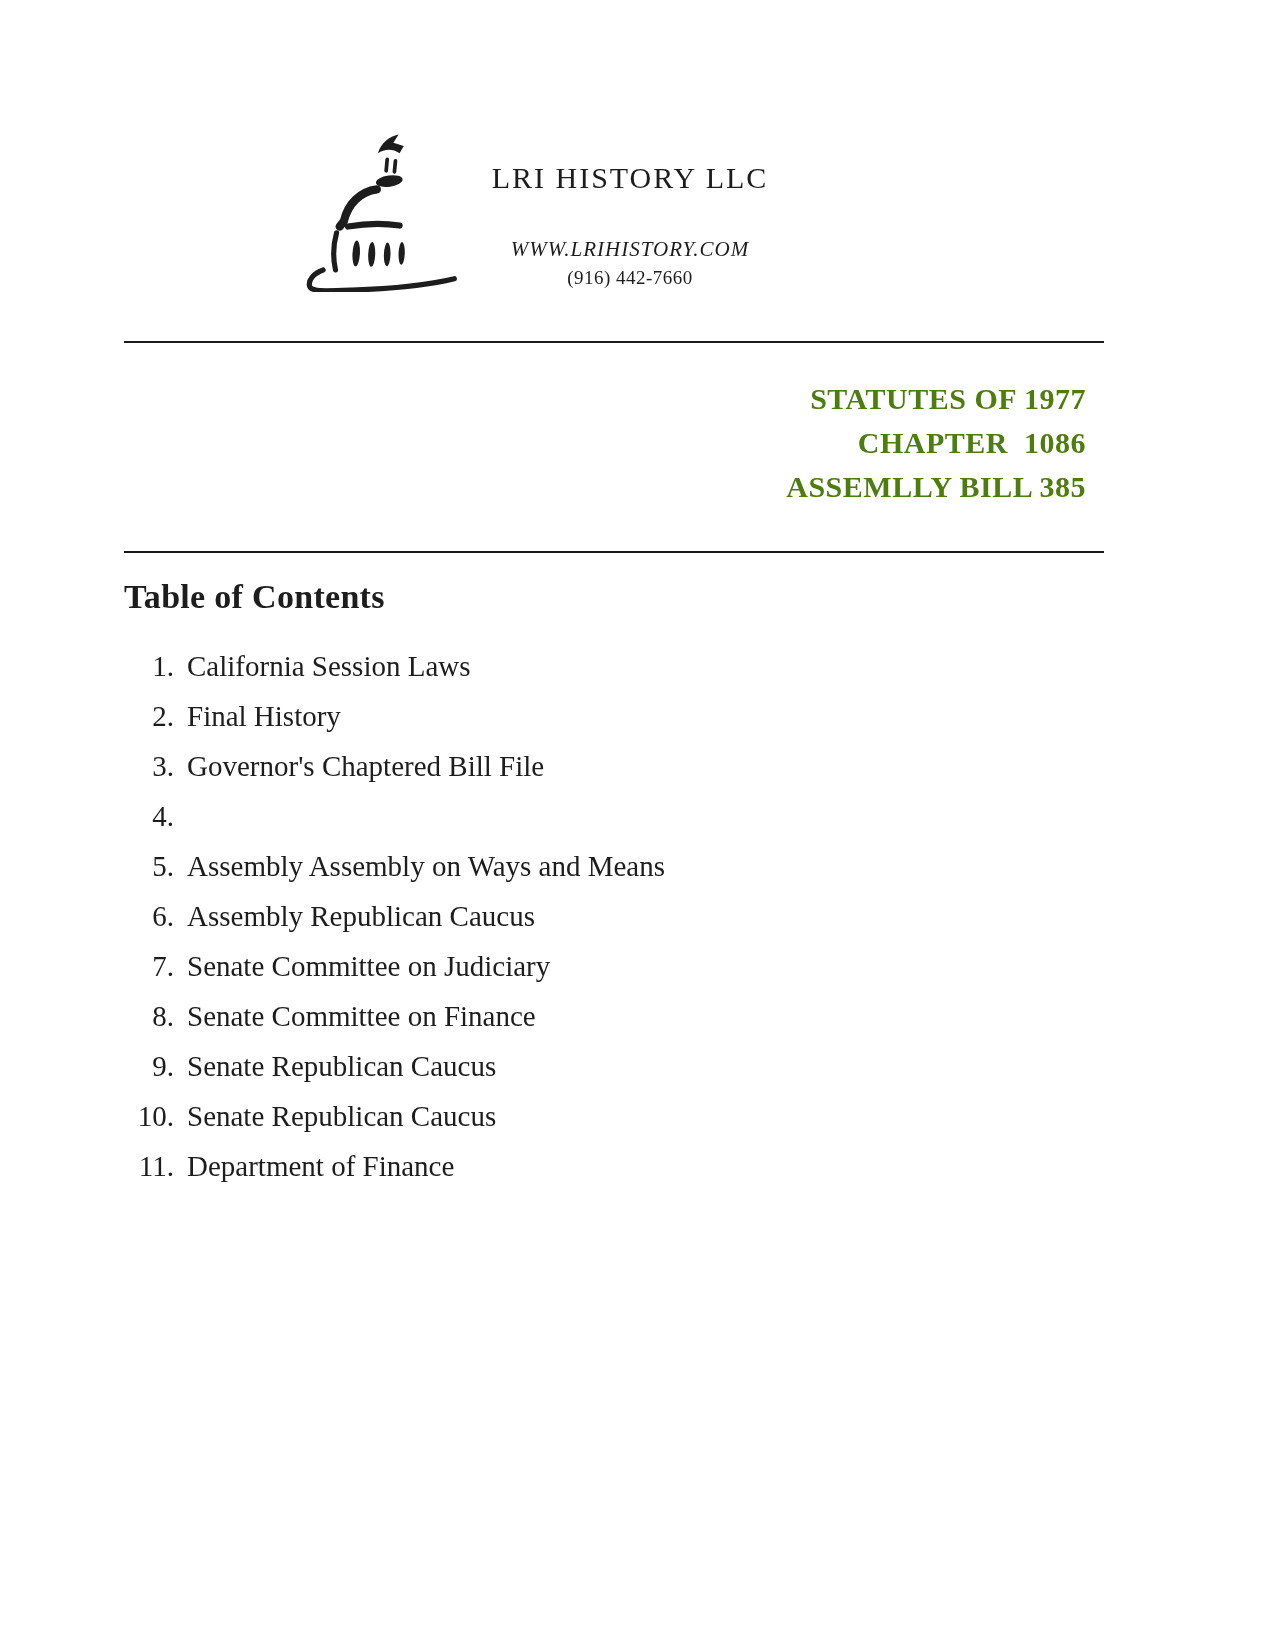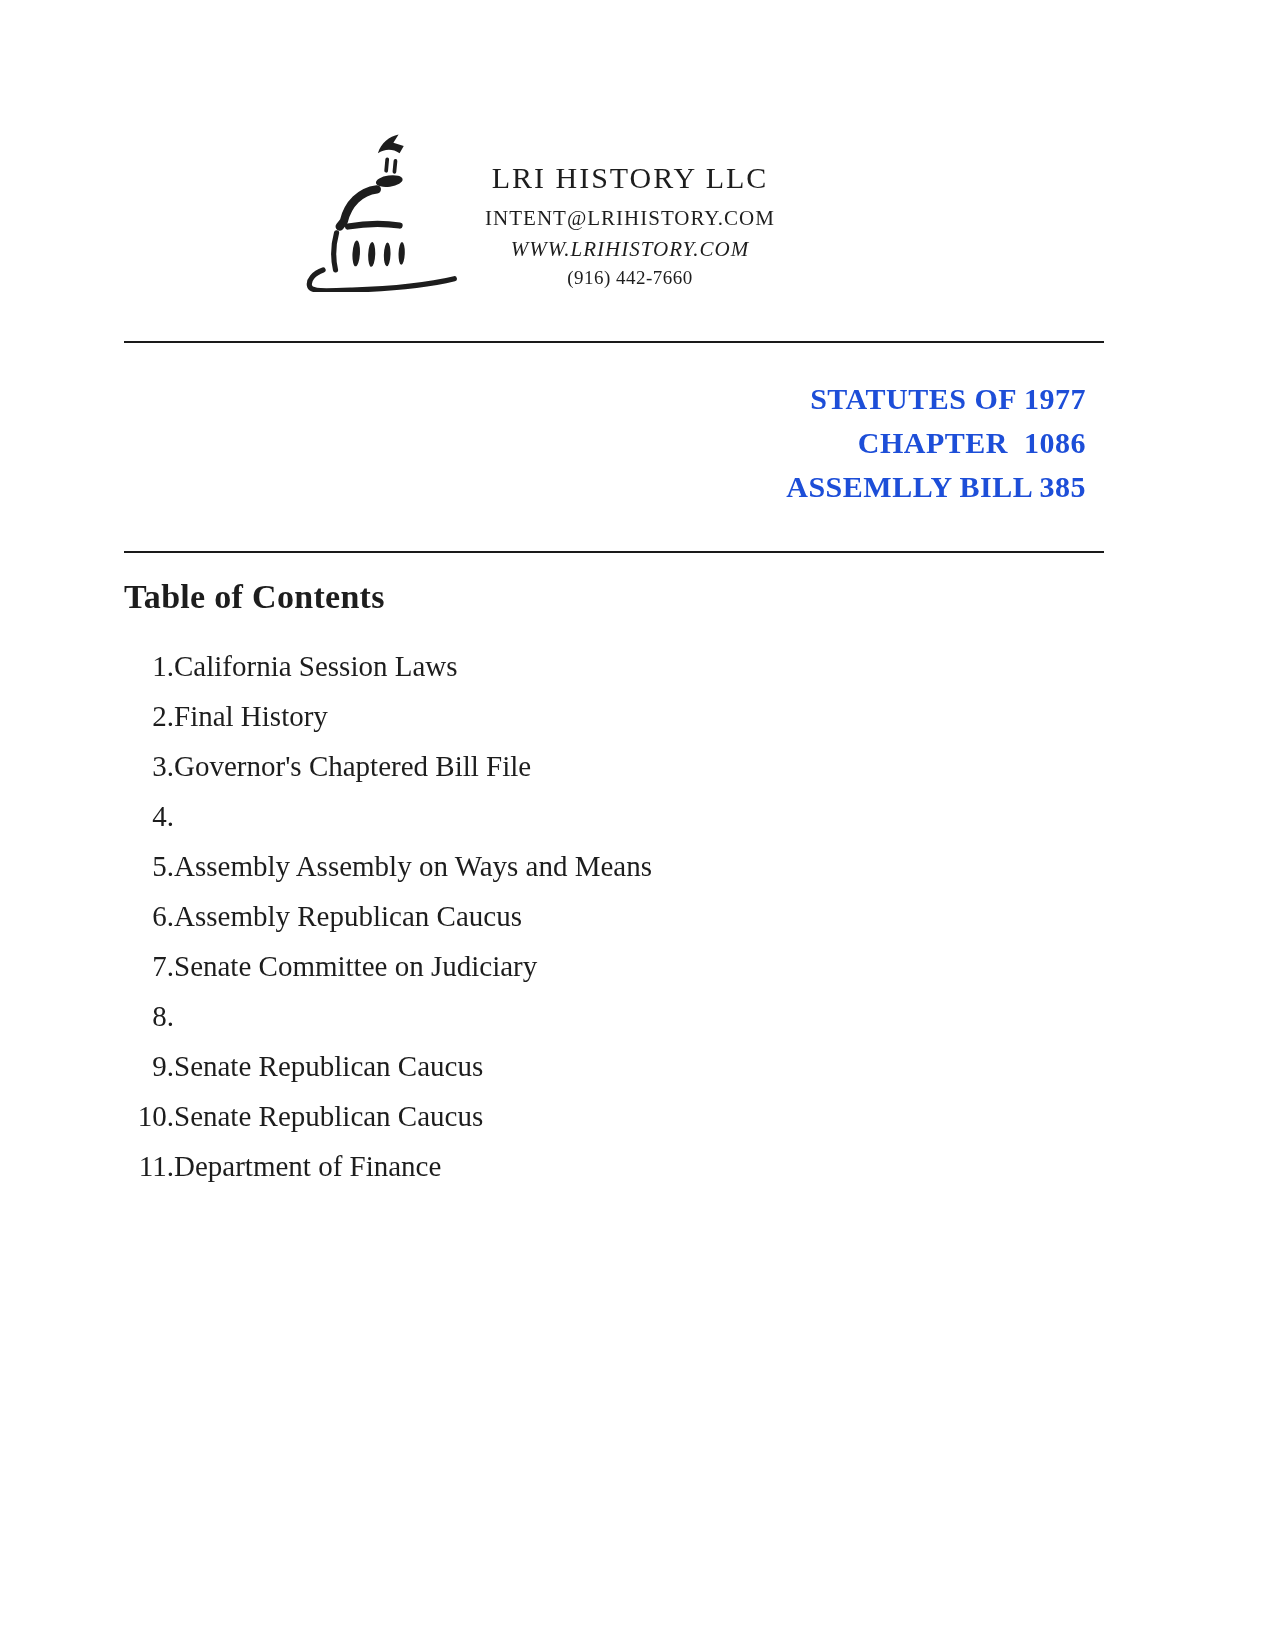--- a/index.html
+++ b/index.html
@@ -65,21 +65,21 @@
   .rule-2 { top: 551px; }
 
   
   .doc-heading {
     top: 377px;
     right: 234px;
     text-align: right;
     font-weight: 700;
     font-size: 30px;
     line-height: 44px;
-    color: #1d4ed8;
+    color: #4d7c0f;
     letter-spacing: 0.5px;
   }
   .doc-heading .line { white-space: pre; }
 
   
   .toc-title {
     left: 124px;
     top: 578px;
     font-size: 34px;
     font-weight: 700;
@@ -95,20 +95,21 @@
     height: 50px;
     line-height: 50px;
     font-size: 29px;
   }
   .toc-num {
     width: 46px;
     text-align: right;
     flex: 0 0 46px;
   }
   .toc-label {
+    margin-left: 13px;
     white-space: nowrap;
   }
 </style>
 </head>
 <body>
 
 <div class="page">
 
   <svg class="abs logo-svg" viewBox="0 0 180 160" xmlns="http://www.w3.org/2000/svg">
     <g fill="none" stroke="#1d1d1d" stroke-linecap="round" stroke-linejoin="round">
@@ -131,21 +132,20 @@
         <ellipse cx="81" cy="124" rx="3.4" ry="12" transform="rotate(2 81 124)"></ellipse>
         <ellipse cx="96" cy="124" rx="3.2" ry="11.5" transform="rotate(2 96 124)"></ellipse>
         <ellipse cx="110" cy="123" rx="3.0" ry="11" transform="rotate(2 110 123)"></ellipse>
       </g>
 
       <path d="M34,139 C25,142 19,149 21,155 C23,160 34,159.5 62,158.5 C104,157 136,153.5 161,147.5" stroke-width="5"></path>
     </g>
   </svg>
 
   <div class="abs hdr-line company-name">LRI HISTORY LLC</div>
-  <div class="abs hdr-line hdr-email">INTENT@LRIHISTORY.COM</div>
   <div class="abs hdr-line hdr-web">WWW.LRIHISTORY.COM</div>
   <div class="abs hdr-line hdr-phone">(916) 442-7660</div>
 
   <div class="abs rule rule-1"></div>
 
   <div class="abs doc-heading">
     <div class="line">STATUTES OF 1977</div>
     <div class="line">CHAPTER  1086</div>
     <div class="line">ASSEMLLY BILL 385</div>
   </div>
@@ -177,20 +177,21 @@
       <div class="toc-row">
         <span class="toc-num">6.</span>
         <span class="toc-label">Assembly Republican Caucus</span>
       </div>
       <div class="toc-row">
         <span class="toc-num">7.</span>
         <span class="toc-label">Senate Committee on Judiciary</span>
       </div>
       <div class="toc-row">
         <span class="toc-num">8.</span>
+        <span class="toc-label">Senate Committee on Finance</span>
       </div>
       <div class="toc-row">
         <span class="toc-num">9.</span>
         <span class="toc-label">Senate Republican Caucus</span>
       </div>
       <div class="toc-row">
         <span class="toc-num">10.</span>
         <span class="toc-label">Senate Republican Caucus</span>
       </div>
       <div class="toc-row">

